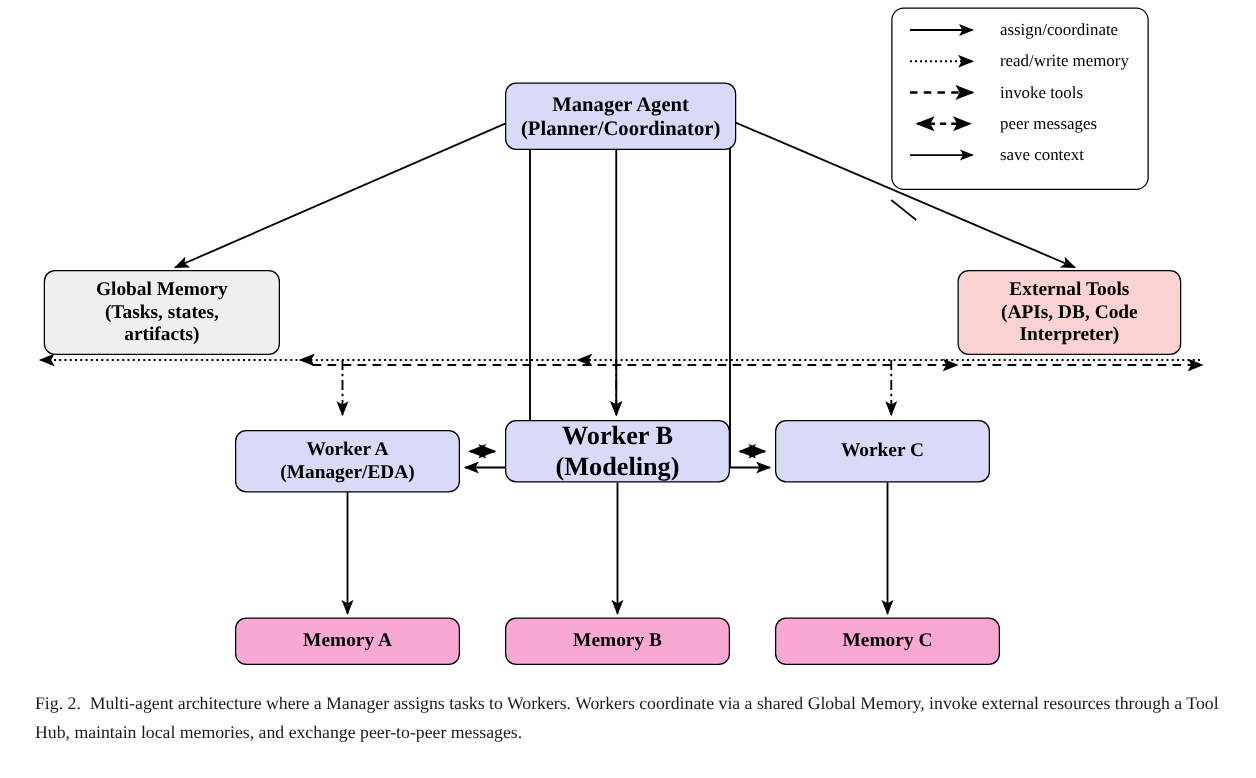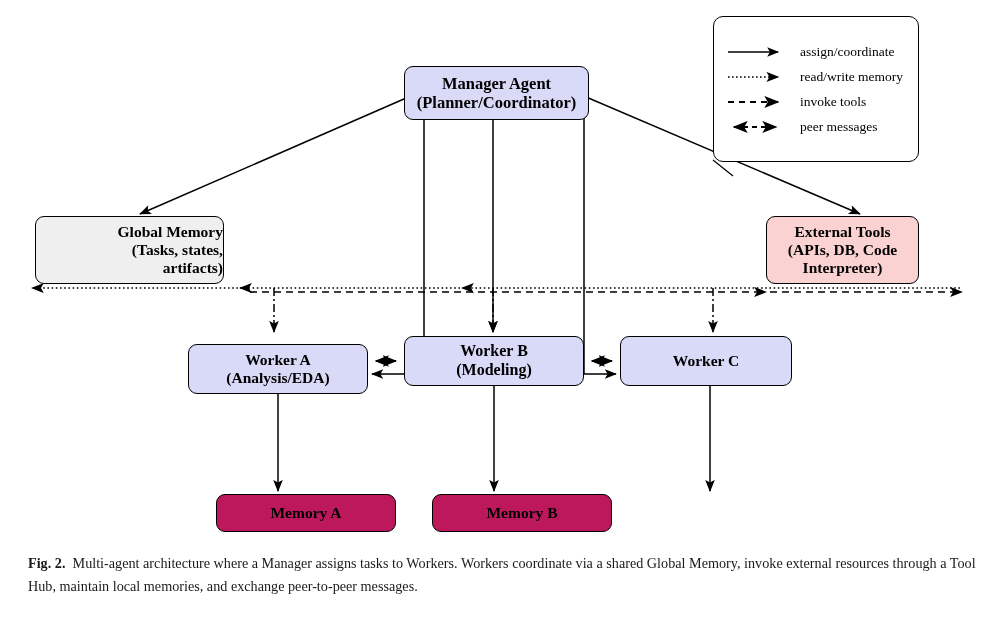--- a/index.html
+++ b/index.html
@@ -39,71 +39,71 @@
     font-weight: bold;
     color: #000000;
     line-height: 1.18;
     font-family: "Liberation Serif", "DejaVu Serif", serif;
   }
   .node-box .line {
     display: block;
     white-space: nowrap;
   }
   .fill-agent   { background: #d9d9f8; }
-  .fill-memory  { background: #efefef; align-items: flex-end; }
+  .fill-memory  { background: #efefef; }
   .fill-tools   { background: #fbd2d2; }
-  .fill-store   { background: #be185d; margin-left: 28px; }
+  .fill-store   { background: #f9a8d4; }
 
   #manager-agent {
     left: 404px; top: 31px; width: 185px; height: 54px;
     font-size: 16.5px;
     margin-top: 35px;
   }
   #global-memory {
     left: 35px; top: 216px; width: 189px; height: 68px;
     font-size: 15.5px;
   }
   #external-tools {
-    left: 766px; top: 216px; width: 153px; height: 68px;
+    left: 766px; top: 216px; width: 179px; height: 68px;
     font-size: 15.5px;
   }
   #worker-a {
     left: 188px; top: 344px; width: 180px; height: 50px;
     font-size: 15.5px;
   }
   #worker-b {
     left: 404px; top: 336px; width: 180px; height: 50px;
-    font-size: 16px;
+    font-size: 21px;
   }
   #worker-c {
     left: 620px; top: 336px; width: 172px; height: 50px;
     font-size: 15.5px;
   }
   #memory-a {
     left: 188px; top: 494px; width: 180px; height: 38px;
     font-size: 15.5px;
   }
   #memory-b {
     left: 404px; top: 494px; width: 180px; height: 38px;
     font-size: 15.5px;
   }
   #memory-c {
     left: 620px; top: 494px; width: 180px; height: 38px;
     font-size: 15.5px;
   }
 
   #legend {
     position: absolute;
-    left: 713px; top: 16px;
+    left: 713px; top: 6px;
     width: 206px; height: 146px;
     box-sizing: border-box;
     border: 1.3px solid #000000;
     border-radius: 10px;
     background: #ffffff;
-    padding: 22px 10px 8px 12px;
+    padding: 4px 10px 8px 12px;
   }
   .legend-row {
     display: flex;
     align-items: center;
     height: 25px;
   }
   .legend-sample {
     width: 66px;
     height: 18px;
     flex: 0 0 66px;
@@ -119,21 +119,21 @@
     position: absolute;
     left: 28px;
     top: 552px;
     width: 950px;
     font-size: 14.2px;
     line-height: 1.62;
     color: #1a1a1a;
     font-family: "Liberation Serif", "DejaVu Serif", serif;
     text-align: left;
   }
-  #caption .fignum { font-weight: bold; }
+  #caption .fignum { font-weight: normal; }
 </style>
 </head>
 <body>
 
 <div id="figure">
 
   <svg class="diagram" viewBox="0 0 1005 622">
     <defs>
       <marker id="ah" markerWidth="9" markerHeight="9" refX="7.4" refY="3.2" orient="auto" markerUnits="strokeWidth">
         <path d="M0,0 L8,3.2 L0,6.4 L1.8,3.2 Z" fill="#000"></path>
@@ -201,40 +201,43 @@
   </div>
 
   <div class="node-box fill-tools" id="external-tools">
     <span class="line">External Tools</span>
     <span class="line">(APIs, DB, Code</span>
     <span class="line">Interpreter)</span>
   </div>
 
   <div class="node-box fill-agent" id="worker-a">
     <span class="line">Worker A</span>
-    <span class="line">(Analysis/EDA)</span>
+    <span class="line">(Manager/EDA)</span>
   </div>
 
   <div class="node-box fill-agent" id="worker-b">
     <span class="line">Worker B</span>
     <span class="line">(Modeling)</span>
   </div>
 
   <div class="node-box fill-agent" id="worker-c">
     <span class="line">Worker C</span>
   </div>
 
   <div class="node-box fill-store" id="memory-a">
     <span class="line">Memory A</span>
   </div>
 
   <div class="node-box fill-store" id="memory-b">
     <span class="line">Memory B</span>
   </div>
 
+  <div class="node-box fill-store" id="memory-c">
+    <span class="line">Memory C</span>
+  </div>
 
   <div id="legend">
 
     <div class="legend-row">
       <span class="legend-sample">
         <svg width="66" height="18" viewBox="0 0 66 18">
           <defs>
             <marker id="lah1" markerWidth="9" markerHeight="9" refX="7.2" refY="3.2" orient="auto" markerUnits="strokeWidth">
               <path d="M0,0 L8,3.2 L0,6.4 L1.8,3.2 Z" fill="#000"></path>
             </marker>
@@ -283,20 +286,33 @@
             <marker id="lah4s" markerWidth="9" markerHeight="9" refX="0.8" refY="3.2" orient="auto" markerUnits="strokeWidth">
               <path d="M8,0 L0,3.2 L8,6.4 L6.2,3.2 Z" fill="#000"></path>
             </marker>
           </defs>
           <path d="M8,9 L50,9" stroke="#000" stroke-width="1.9" fill="none" stroke-dasharray="5 4" marker-end="url(#lah4)" marker-start="url(#lah4s)"></path>
         </svg>
       </span>
       <span class="legend-label">peer messages</span>
     </div>
 
+    <div class="legend-row">
+      <span class="legend-sample">
+        <svg width="66" height="18" viewBox="0 0 66 18">
+          <defs>
+            <marker id="lah5" markerWidth="9" markerHeight="9" refX="7.2" refY="3.2" orient="auto" markerUnits="strokeWidth">
+              <path d="M0,0 L8,3.2 L0,6.4 L1.8,3.2 Z" fill="#000"></path>
+            </marker>
+          </defs>
+          <path d="M2,9 L52,9" stroke="#000" stroke-width="1.4" fill="none" marker-end="url(#lah5)"></path>
+        </svg>
+      </span>
+      <span class="legend-label">save context</span>
+    </div>
 
   </div>
 
   <div id="caption">
     <span class="fignum">Fig. 2.</span>&nbsp;&nbsp;<span>Multi-agent architecture where a Manager assigns tasks to Workers. Workers coordinate via a shared Global Memory, invoke external resources through a Tool Hub, maintain local memories, and exchange peer-to-peer messages.</span>
   </div>
 
 </div>
 
 </body></html>

